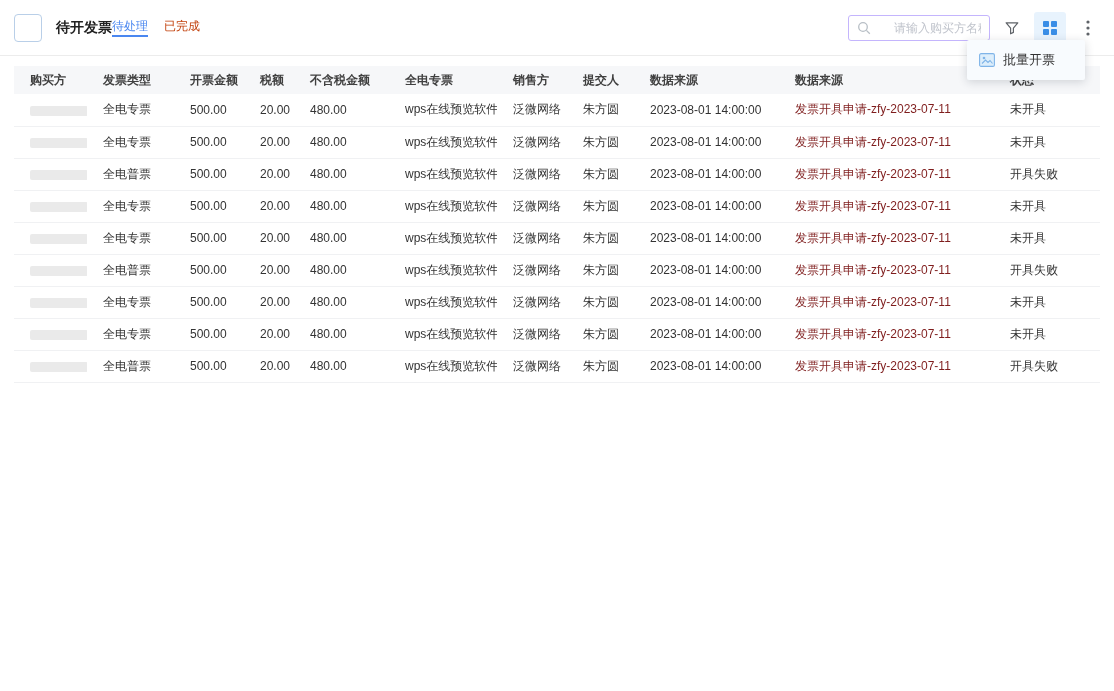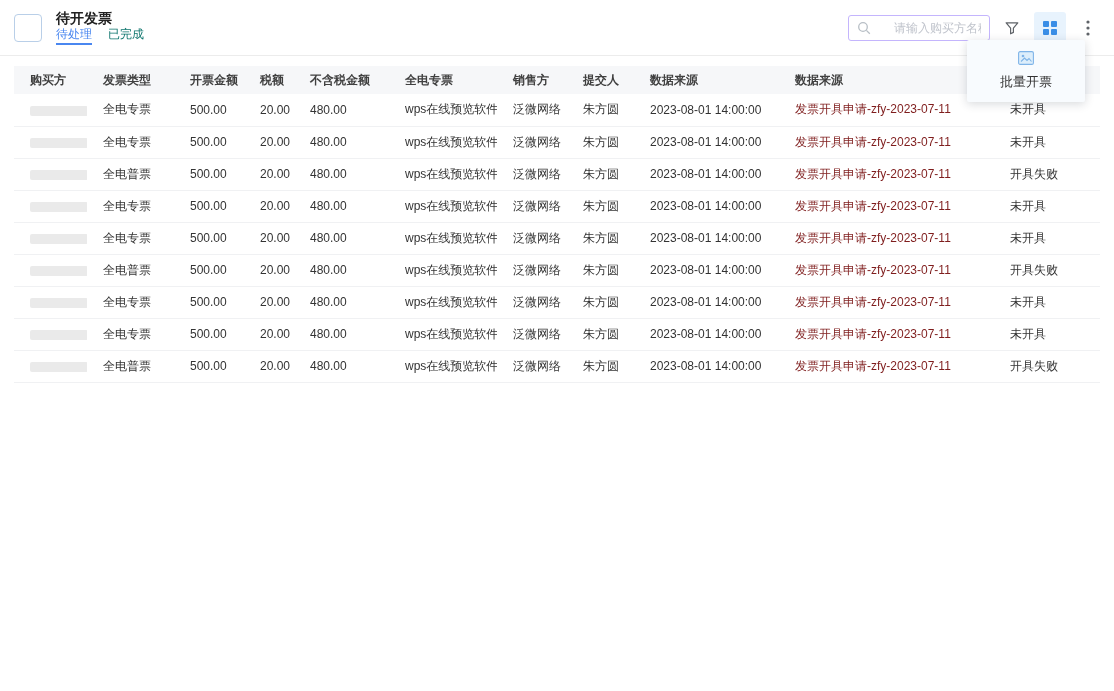--- a/index.html
+++ b/index.html
@@ -23,24 +23,24 @@
     background:#fff;
   }
   .logo-box {
     width:28px; height:28px;
     border:1px solid #b9cfe8;
     border-radius:4px;
     background:#fff;
     margin-right:14px;
     flex:0 0 auto;
   }
-  .title-block { display:flex; flex-direction:column; justify-content:center; }
+  .title-block { display:flex; flex-direction:row; justify-content:center; }
   .page-title { font-size:14px; font-weight:bold; color:#222; line-height:17px; }
   .tabs { display:flex; gap:16px; }
-  .tab { font-size:12px; color:#0f766e; cursor:pointer; padding-bottom:2px; border-bottom:2px solid transparent; line-height:14px; }
+  .tab { font-size:12px; color:#c2410c; cursor:pointer; padding-bottom:2px; border-bottom:2px solid transparent; line-height:14px; }
   .tab.active { color:#4a87f0; border-bottom-color:#4a87f0; }
 
   .topbar-right { margin-left:auto; display:flex; align-items:center; gap:10px; }
   .search-box {
     width:142px; height:26px;
     border:1px solid #c4b5fd;
     border-radius:3px;
     display:flex; align-items:center;
     padding:0 8px; gap:23px;
     background:#fff;
@@ -54,21 +54,21 @@
   .popup {
     position:absolute;
     top:40px; right:29px;
     width:118px;
     background:#f8fbfe;
     box-shadow:0 2px 10px rgba(31,45,61,.18);
     border-radius:2px;
     padding:6px 0;
     z-index:20;
   }
-  .popup-item { display:flex; align-items:center; gap:8px; padding:5px 12px; font-size:13px; color:#333; cursor:pointer; white-space:nowrap;flex-direction:column; }
+  .popup-item { display:flex; align-items:center; gap:8px; padding:5px 12px; font-size:13px; color:#333; cursor:pointer; white-space:nowrap; }
 
   
   .table-wrap { margin:10px 14px 0; }
   table { width:100%; border-collapse:collapse; table-layout:fixed; }
   th {
     background:#f6f7f9;
     font-size:12px; font-weight:bold; color:#404040;
     text-align:left;
     height:28px;
     padding:0 4px 0 16px;

